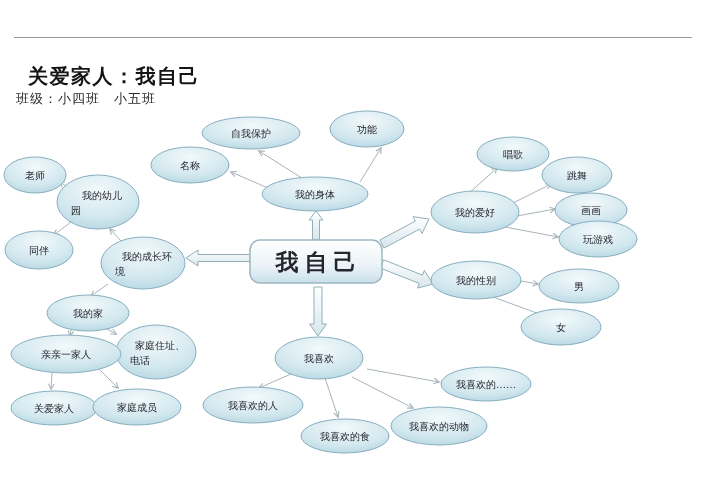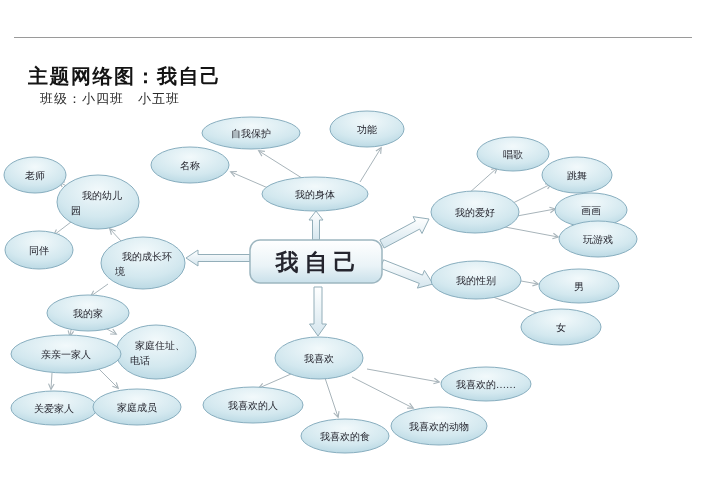--- a/index.html
+++ b/index.html
@@ -7,31 +7,31 @@
     width:707px;height:500px;position:relative;background:#ffffff;overflow:hidden;
     font-family:"Liberation Serif","DejaVu Serif",serif;
   }
   .top-rule{position:absolute;left:14px;top:37px;width:678px;height:1px;background:#9a9a9a;}
   .page-title{
     position:absolute;left:28px;top:50px;
     font-family:"Liberation Sans","DejaVu Sans",sans-serif;
     font-weight:bold;font-size:20px;color:#141414;letter-spacing:1.5px;
   }
   .page-subtitle{
-    position:absolute;left:40px;top:90px;
+    position:absolute;left:16px;top:90px;
     font-size:13px;color:#2a2a2a;letter-spacing:1px;
   }
   #mindmap{position:absolute;left:0;top:0;}
   #mindmap text{fill:#25252e;}
 </style>
 </head>
 <body>
 
 <div class="top-rule"></div>
-<h1 class="page-title">主题网络图：我自己</h1>
+<h1 class="page-title">关爱家人：我自己</h1>
 <div class="page-subtitle">班级：小四班　小五班</div>
 
 <svg id="mindmap" width="707" height="500" viewBox="0 0 707 500">
     <defs>
   <radialGradient id="eg" cx="50%" cy="28%" r="90%">
     <stop offset="0%" stop-color="#f2f9fb"></stop>
     <stop offset="55%" stop-color="#d3e8ef"></stop>
     <stop offset="100%" stop-color="#a9cedc"></stop>
   </radialGradient>
   <linearGradient id="bg" x1="0" y1="0" x2="0" y2="1">

